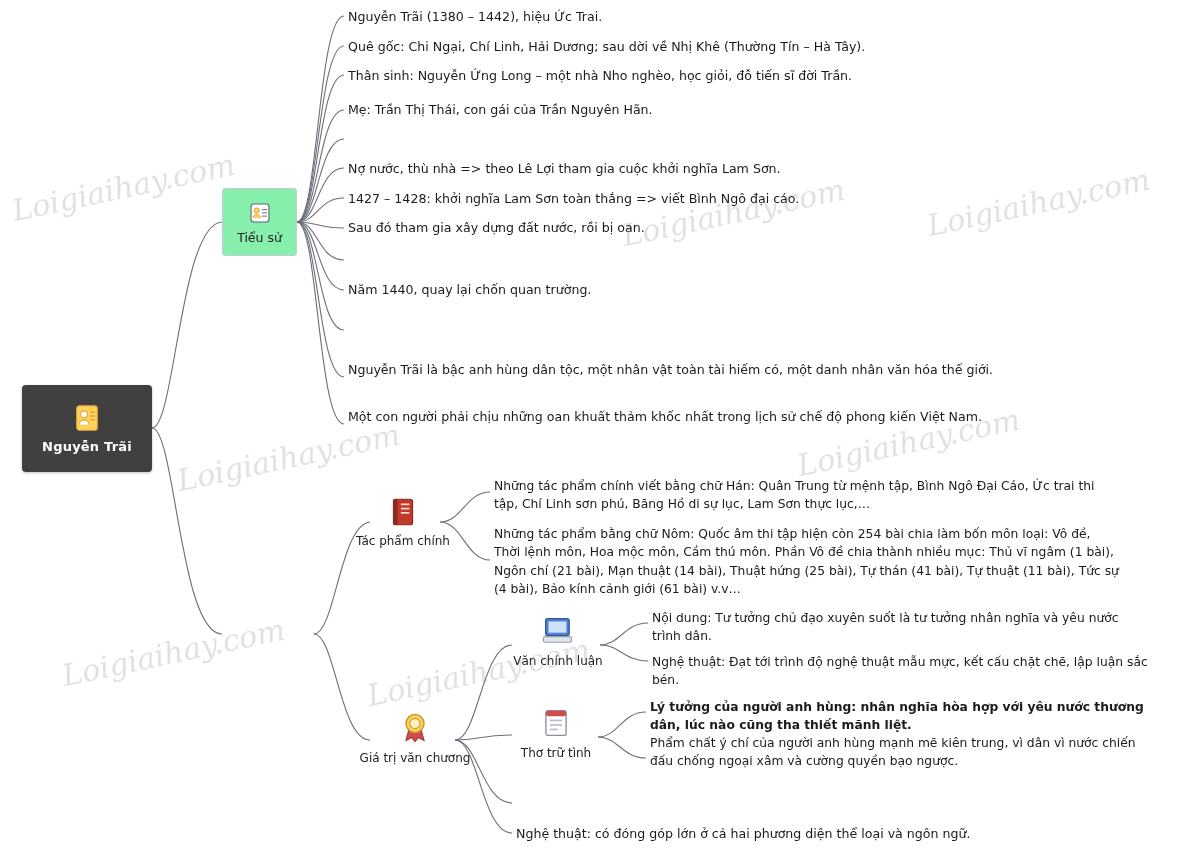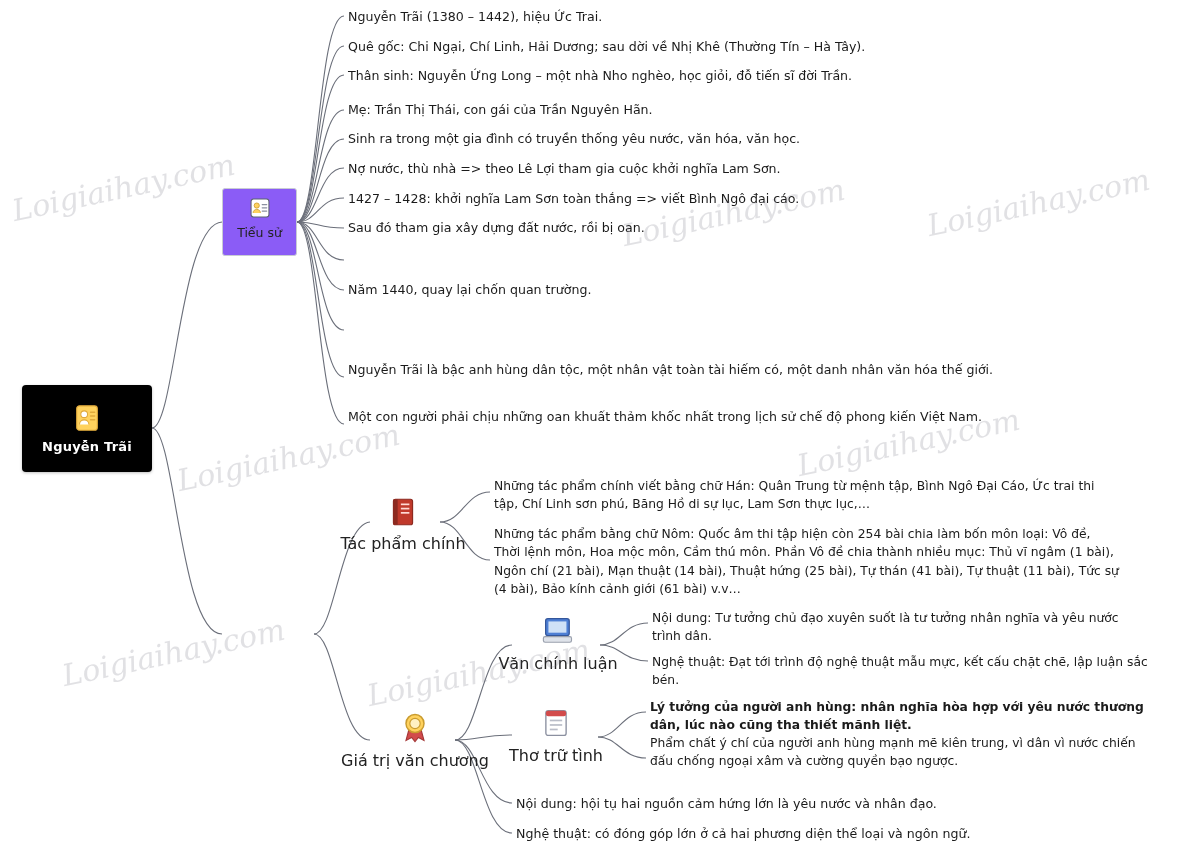--- a/index.html
+++ b/index.html
@@ -31,21 +31,21 @@
   .node {
     position: absolute;
     box-sizing: border-box;
   }
   
   .root-node {
     left: 22px;
     top: 385px;
     width: 130px;
     height: 87px;
-    background: #000000;
+    background: #404040;
     border-radius: 4px;
     color: #fff;
     display: flex;
     flex-direction: column;
     align-items: center;
     justify-content: center;
     box-shadow: 0 1px 3px rgba(0,0,0,0.25);
   }
   .root-node .root-label {
     font-size: 13px;
@@ -53,43 +53,43 @@
     letter-spacing: .2px;
     margin-top: 6px;
   }
   .root-icon {
     width: 30px;
     height: 30px;
     display: block;
   }
   
   .box-node {
-    background: #8b5cf6;
+    background: #86efac;
     border: 1px solid #c9ccd4;
     border-radius: 3px;
     display: flex;
     flex-direction: column;
     align-items: center;
-    justify-content: flex-start;
+    justify-content: center;
     padding: 6px 10px;
   }
   .box-node .box-label {
     font-size: 12.5px;
     color: #222;
     margin-top: 4px;
     white-space: nowrap;
   }
   
   .icon-node {
     display: flex;
     flex-direction: column;
     align-items: center;
   }
   .icon-node .icon-label {
-    font-size: 16px;
+    font-size: 12px;
     color: #222;
     margin-top: 5px;
     white-space: nowrap;
   }
   
   .leaf {
     position: absolute;
     font-size: 12.6px;
     line-height: 1.5;
     color: #1b1b1b;
@@ -176,21 +176,20 @@
       <rect x="18" y="15" width="7" height="1.5" rx=".7" fill="#8b90a0"></rect>
       <rect x="18" y="19" width="7" height="1.5" rx=".7" fill="#8b90a0"></rect>
     </svg>
     <span class="box-label">Tiểu sử</span>
   </div>
 
   <div class="leaf" style="left:348px; top:8px; width:760px;">Nguyễn Trãi (1380 – 1442), hiệu Ức Trai.</div>
   <div class="leaf" style="left:348px; top:38px; width:760px;">Quê gốc: Chi Ngại, Chí Linh, Hải Dương; sau dời về Nhị Khê (Thường Tín – Hà Tây).</div>
   <div class="leaf" style="left:348px; top:67px; width:780px;">Thân sinh: Nguyễn Ứng Long – một nhà Nho nghèo, học giỏi, đỗ tiến sĩ đời Trần.</div>
   <div class="leaf" style="left:348px; top:101px; width:760px;">Mẹ: Trần Thị Thái, con gái của Trần Nguyên Hãn.</div>
-  <div class="leaf" style="left:348px; top:130px; width:760px;">Sinh ra trong một gia đình có truyền thống yêu nước, văn hóa, văn học.</div>
   <div class="leaf" style="left:348px; top:160px; width:760px;">Nợ nước, thù nhà =&gt; theo Lê Lợi tham gia cuộc khởi nghĩa Lam Sơn.</div>
   <div class="leaf" style="left:348px; top:190px; width:760px;">1427 – 1428: khởi nghĩa Lam Sơn toàn thắng =&gt; viết Bình Ngô đại cáo.</div>
   <div class="leaf" style="left:348px; top:219px; width:760px;">Sau đó tham gia xây dựng đất nước, rồi bị oan.</div>
   <div class="leaf" style="left:348px; top:281px; width:760px;">Năm 1440, quay lại chốn quan trường.</div>
   <div class="leaf" style="left:348px; top:361px; width:700px;">Nguyễn Trãi là bậc anh hùng dân tộc, một nhân vật toàn tài hiếm có, một danh nhân văn hóa thế giới.</div>
   <div class="leaf" style="left:348px; top:408px; width:760px;">Một con người phải chịu những oan khuất thảm khốc nhất trong lịch sử chế độ phong kiến Việt Nam.</div>
 
 
   <div class="node icon-node" style="left:355px; top:495px; width:96px;">
     <svg width="34" height="34" viewBox="0 0 32 32">
@@ -234,21 +233,20 @@
       <rect x="10.5" y="13" width="11" height="1.5" fill="#b9bdc8"></rect>
       <rect x="10.5" y="17" width="11" height="1.5" fill="#b9bdc8"></rect>
       <rect x="10.5" y="21" width="7" height="1.5" fill="#b9bdc8"></rect>
     </svg>
     <span class="icon-label">Thơ trữ tình</span>
   </div>
 
   <div class="leaf small" style="left:650px; top:698px; width:500px;font-weight:bold;">Lý tưởng của người anh hùng: nhân nghĩa hòa hợp với yêu nước thương dân, lúc nào cũng tha thiết mãnh liệt.</div>
   <div class="leaf small" style="left:650px; top:734px; width:505px;">Phẩm chất ý chí của người anh hùng mạnh mẽ kiên trung, vì dân vì nước chiến đấu chống ngoại xâm và cường quyền bạo ngược.</div>
 
-  <div class="leaf" style="left:516px; top:795px; width:600px;">Nội dung: hội tụ hai nguồn cảm hứng lớn là yêu nước và nhân đạo.</div>
   <div class="leaf" style="left:516px; top:825px; width:600px;">Nghệ thuật: có đóng góp lớn ở cả hai phương diện thể loại và ngôn ngữ.</div>
 
   <div class="wm" style="left:10px;  top:170px;">Loigiaihay.com</div>
   <div class="wm" style="left:175px; top:440px;">Loigiaihay.com</div>
   <div class="wm" style="left:60px;  top:635px;">Loigiaihay.com</div>
   <div class="wm" style="left:620px; top:195px;">Loigiaihay.com</div>
   <div class="wm" style="left:925px; top:185px;">Loigiaihay.com</div>
   <div class="wm" style="left:795px; top:425px;">Loigiaihay.com</div>
   <div class="wm" style="left:365px; top:655px;">Loigiaihay.com</div>
 

